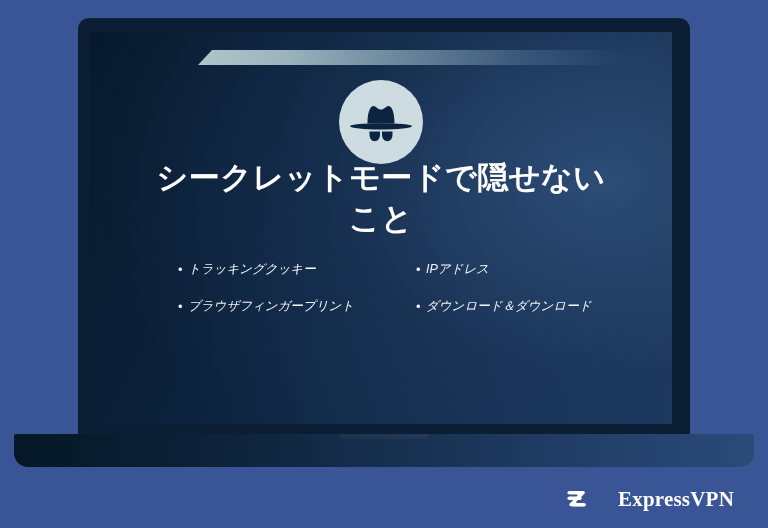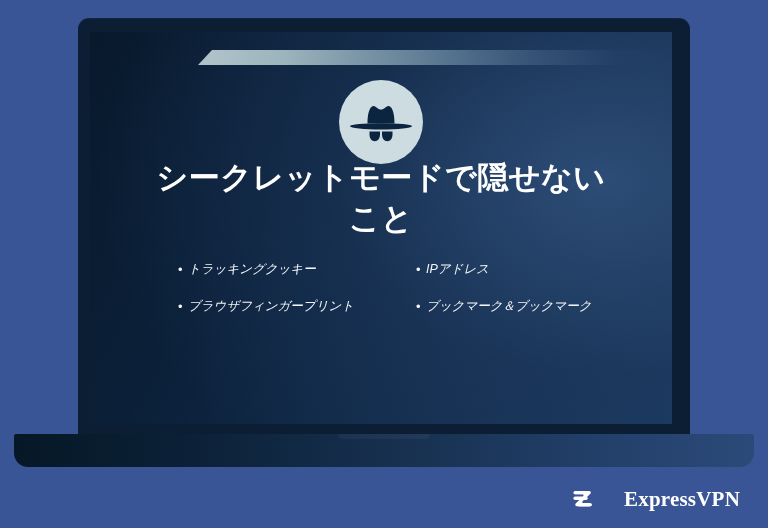--- a/index.html
+++ b/index.html
@@ -139,21 +139,21 @@
     transform: translateX(-50%);
     width: 92px;
     height: 5px;
     background: rgba(255,255,255,0.04);
     border-radius: 0 0 6px 6px;
   }
 
   
   #brand-logo {
     position: absolute;
-    right: 28px;
+    right: 34px;
     bottom: 14px;
     display: flex;
     align-items: center;
     gap: 27px;
   }
   #brand-mark {
     width: 30px;
     height: 30px;
     display: block;
   }
@@ -203,21 +203,21 @@
           </div>
         </div>
 
         <div class="bullet-col">
           <div class="bullet-item">
             <span class="bullet-dot">•</span>
             <span class="bullet-text">IPアドレス</span>
           </div>
           <div class="bullet-item">
             <span class="bullet-dot">•</span>
-            <span class="bullet-text">ブックマーク＆ブックマーク</span>
+            <span class="bullet-text">ダウンロード＆ダウンロード</span>
           </div>
         </div>
 
       </div>
     </div>
   </div>
 
   <div id="base">
     <div id="base-notch"></div>
   </div>

